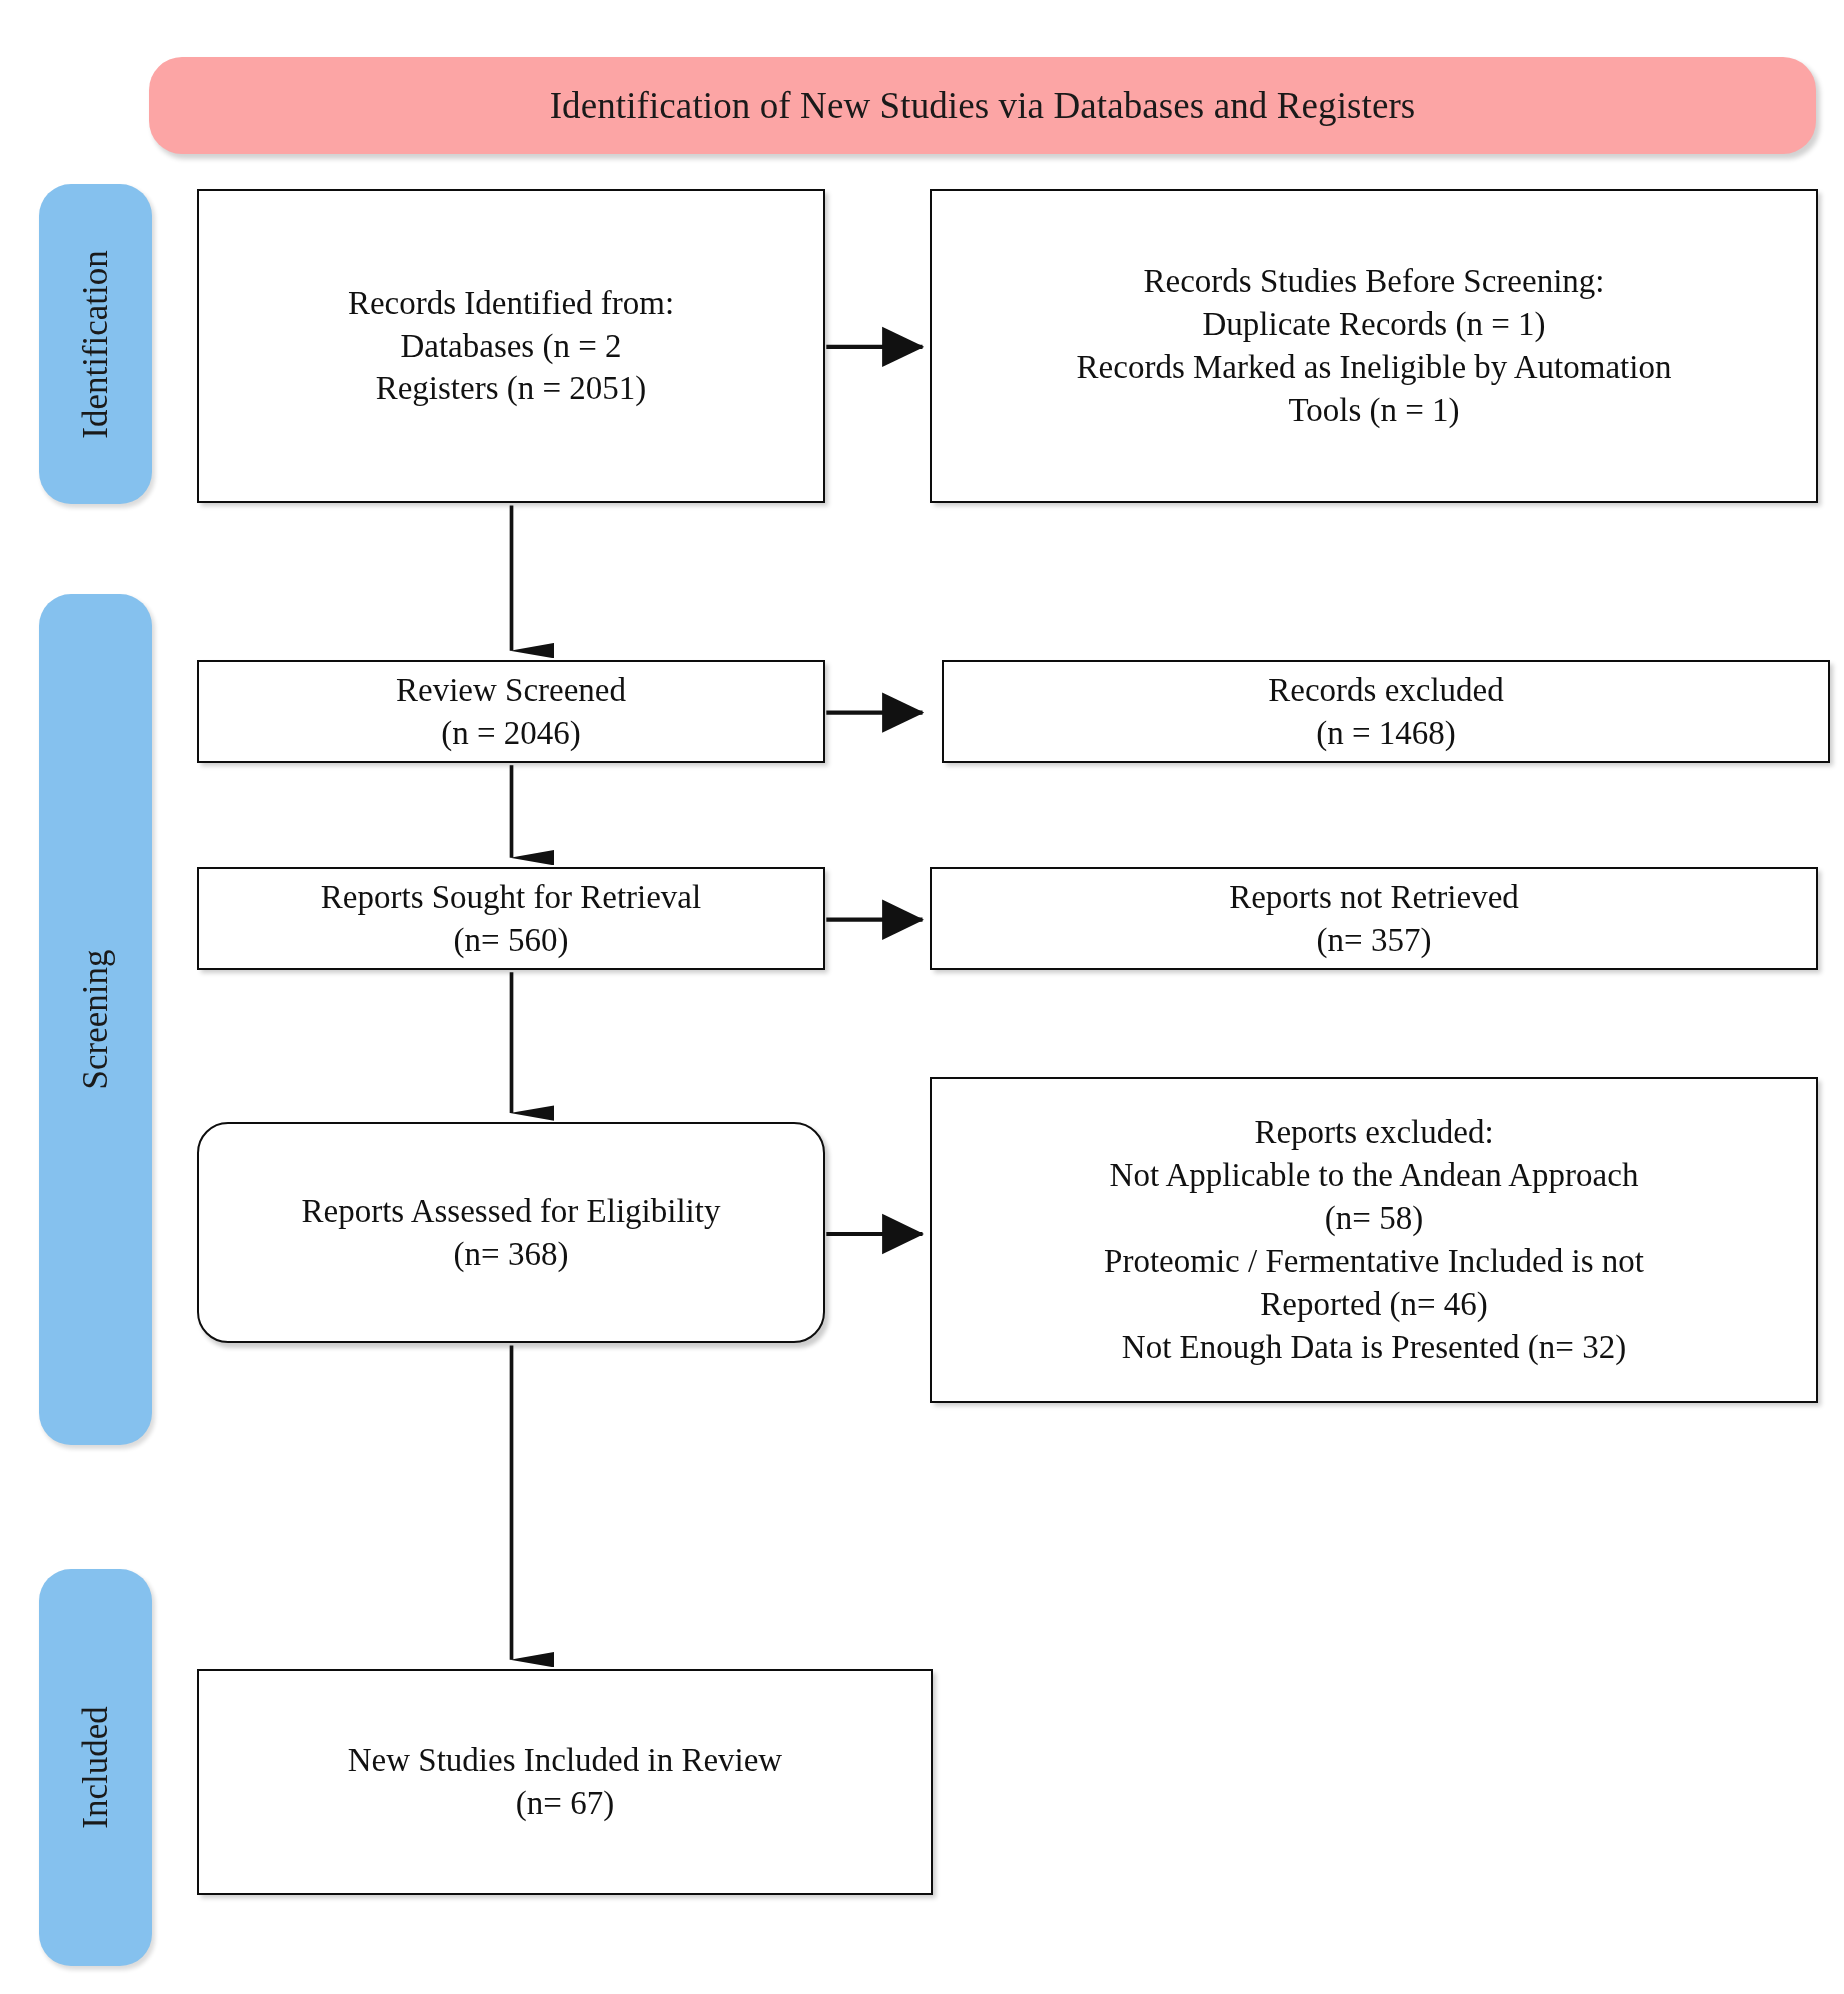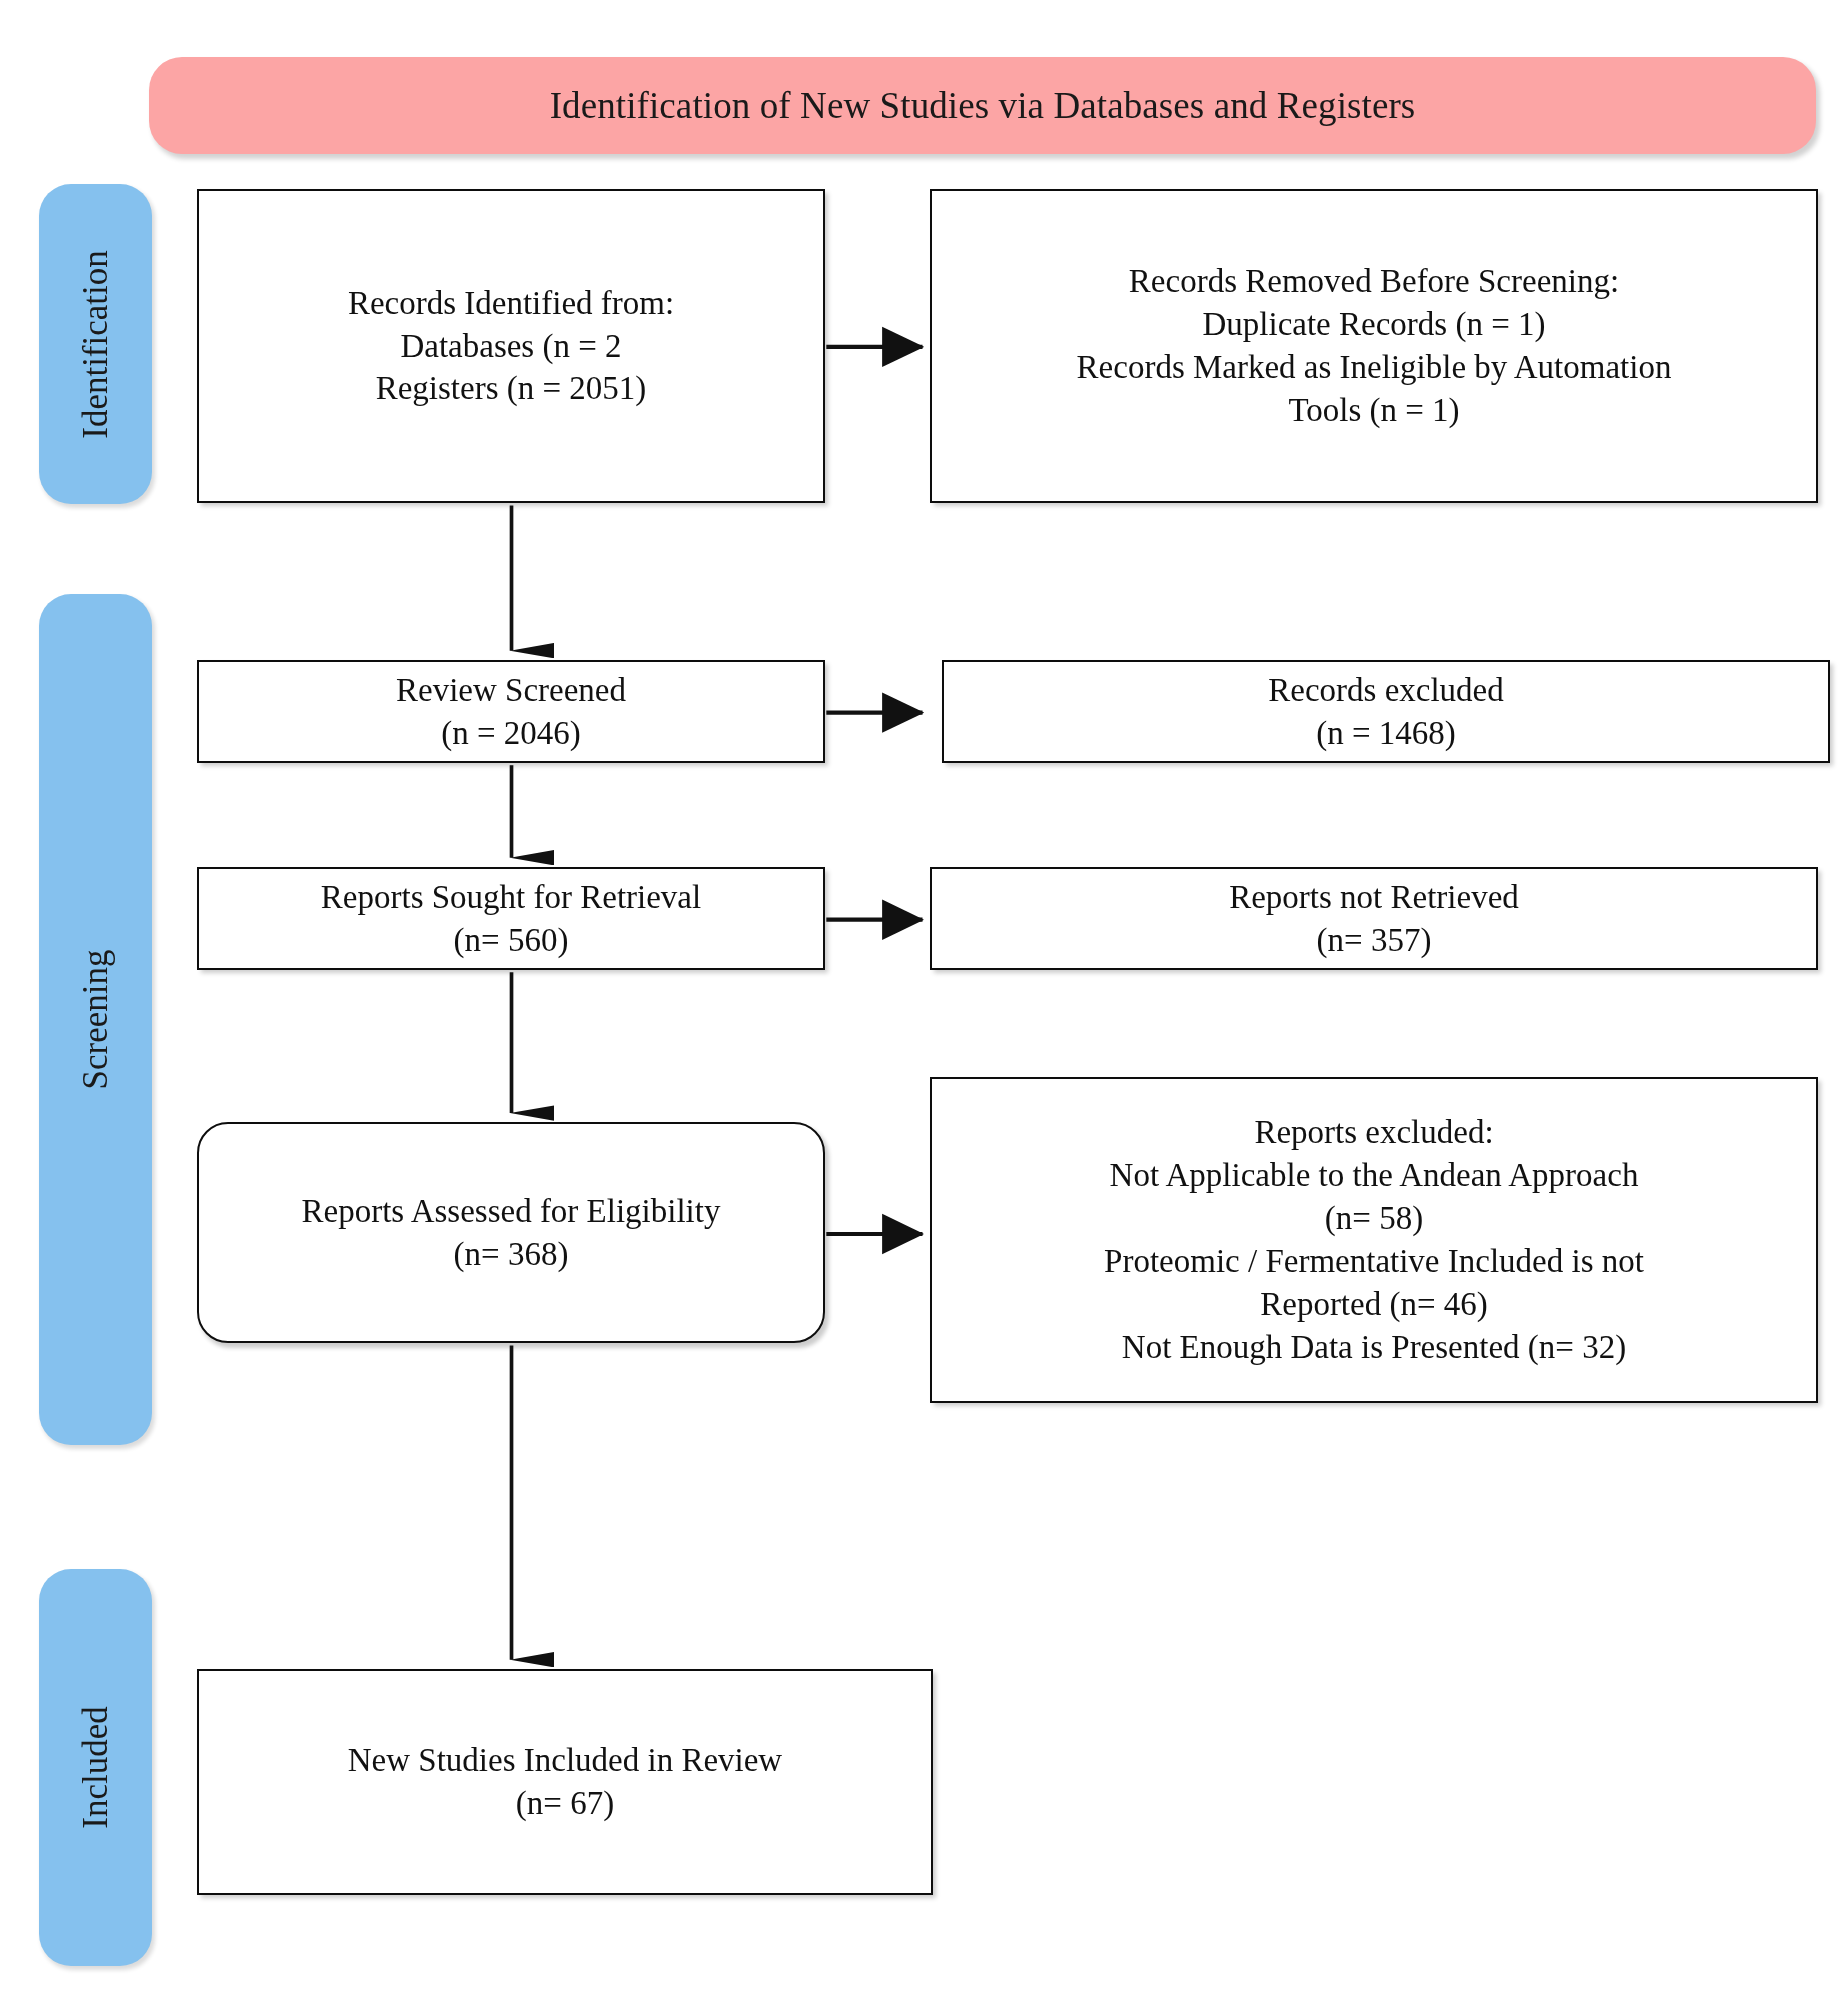--- a/index.html
+++ b/index.html
@@ -119,21 +119,21 @@
     <span class="rail-label">Included</span>
   </div>
 
   <div class="box" id="box-identified">
     <div class="line">Records Identified from:</div>
     <div class="line">Databases (n = 2</div>
     <div class="line">Registers (n = 2051)</div>
   </div>
 
   <div class="box" id="box-removed">
-    <div class="line">Records Removed Before Screening:</div>
+    <div class="line">Records Studies Before Screening:</div>
     <div class="line">Duplicate Records (n = 1)</div>
     <div class="line">Records Marked as Ineligible by Automation</div>
     <div class="line">Tools (n = 1)</div>
   </div>
 
   <div class="box" id="box-screened">
     <div class="line">Review Screened</div>
     <div class="line">(n = 2046)</div>
   </div>
 

